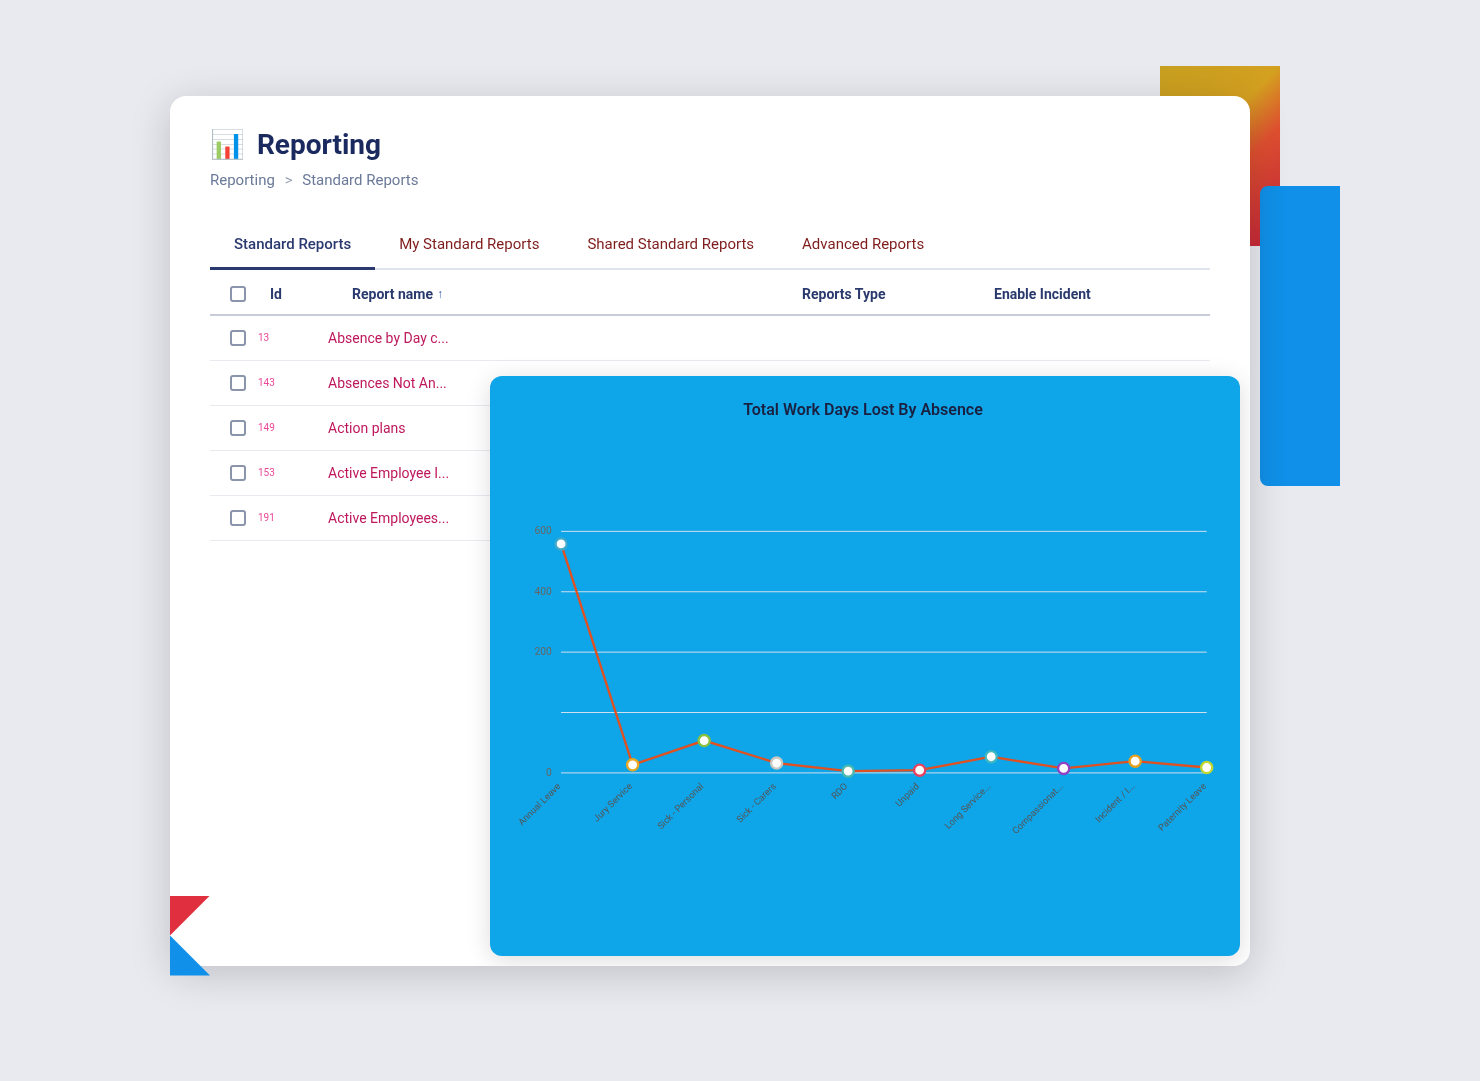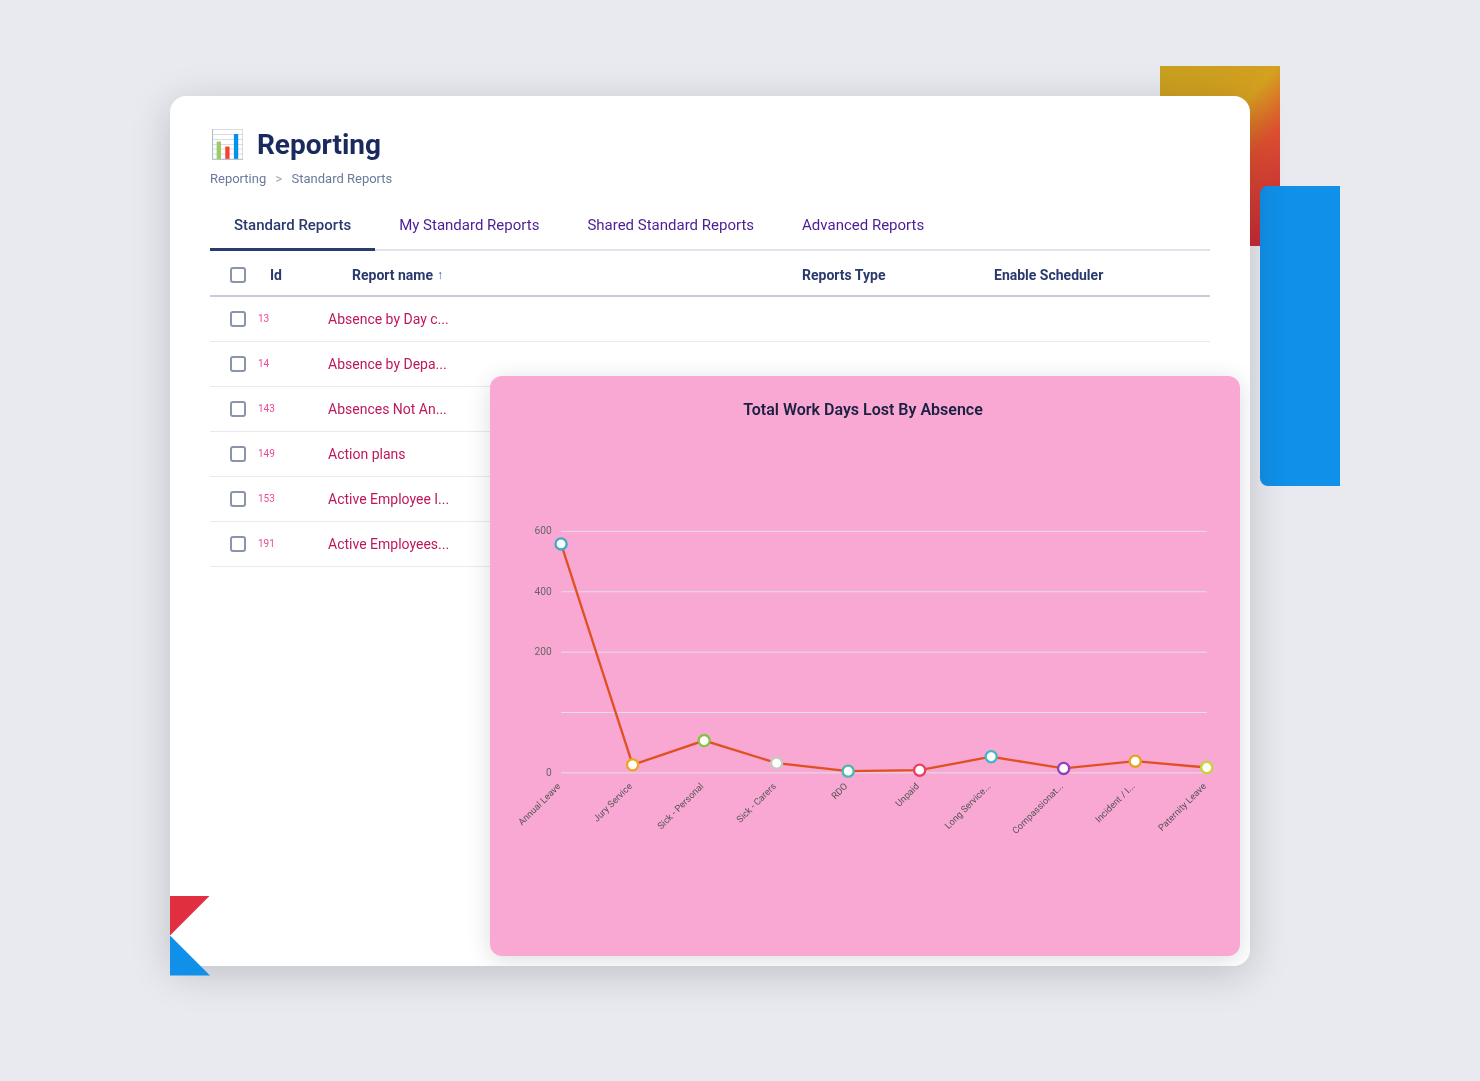--- a/index.html
+++ b/index.html
@@ -99,43 +99,43 @@
       color: #2a3a6e;
     }
     .page-title {
       font-size: 28px;
       font-weight: 700;
       color: #1a2a5e;
     }
 
     
     .breadcrumb {
-      font-size: 13px;
+      font-size: 15px;
       color: #6b7a99;
-      margin-bottom: 20px;
+      margin-bottom: 36px;
     }
     .breadcrumb-sep {
       margin: 0 6px;
       color: #9aa0b4;
     }
     .breadcrumb-current {
       color: #6b7a99;
     }
 
     
     .tabs-bar {
       display: flex;
       border-bottom: 2px solid #e0e4ed;
       margin-bottom: 0;
       gap: 0;
     }
     .tab {
       padding: 10px 24px 14px 24px;
       font-size: 15px;
-      color: #4c1d95;
+      color: #7f1d1d;
       cursor: pointer;
       border-bottom: 3px solid transparent;
       margin-bottom: -2px;
       transition: color 0.2s;
       white-space: nowrap;
     }
     .tab.active {
       color: #2a3a6e;
       border-bottom: 3px solid #2a3a6e;
       font-weight: 500;
@@ -198,21 +198,21 @@
       cursor: pointer;
     }
 
     
     .chart-card {
       position: absolute;
       top: 280px;
       left: 320px;
       right: 10px;
       bottom: 10px;
-      background: #f9a8d4;
+      background: #0ea5e9;
       border-radius: 12px;
       box-shadow: 0 4px 24px rgba(0,0,0,0.14);
       z-index: 3;
       padding: 24px 24px 16px 20px;
       overflow: hidden;
     }
 
     .chart-title {
       text-align: center;
       font-size: 16px;
@@ -288,42 +288,33 @@
         <div class="table-header-row">
           <div class="th checkbox-cell">
             <div class="checkbox"></div>
           </div>
           <div class="th">Id</div>
           <div class="th">
             <span>Report name</span>
             <span class="th-sort">↑</span>
           </div>
           <div class="th">Reports Type</div>
-          <div class="th">Enable Scheduler</div>
+          <div class="th">Enable Incident</div>
         </div>
 
         <div class="table-row">
           <div class="checkbox-cell">
             <div class="checkbox"></div>
           </div>
           <div class="cell-id">13</div>
           <div class="cell-name">Absence by Day c...</div>
           <div></div>
           <div></div>
         </div>
 
-        <div class="table-row">
-          <div class="checkbox-cell">
-            <div class="checkbox"></div>
-          </div>
-          <div class="cell-id">14</div>
-          <div class="cell-name">Absence by Depa...</div>
-          <div></div>
-          <div></div>
-        </div>
 
         <div class="table-row">
           <div class="checkbox-cell">
             <div class="checkbox"></div>
           </div>
           <div class="cell-id">143</div>
           <div class="cell-name">Absences Not An...</div>
           <div></div>
           <div></div>
         </div>

